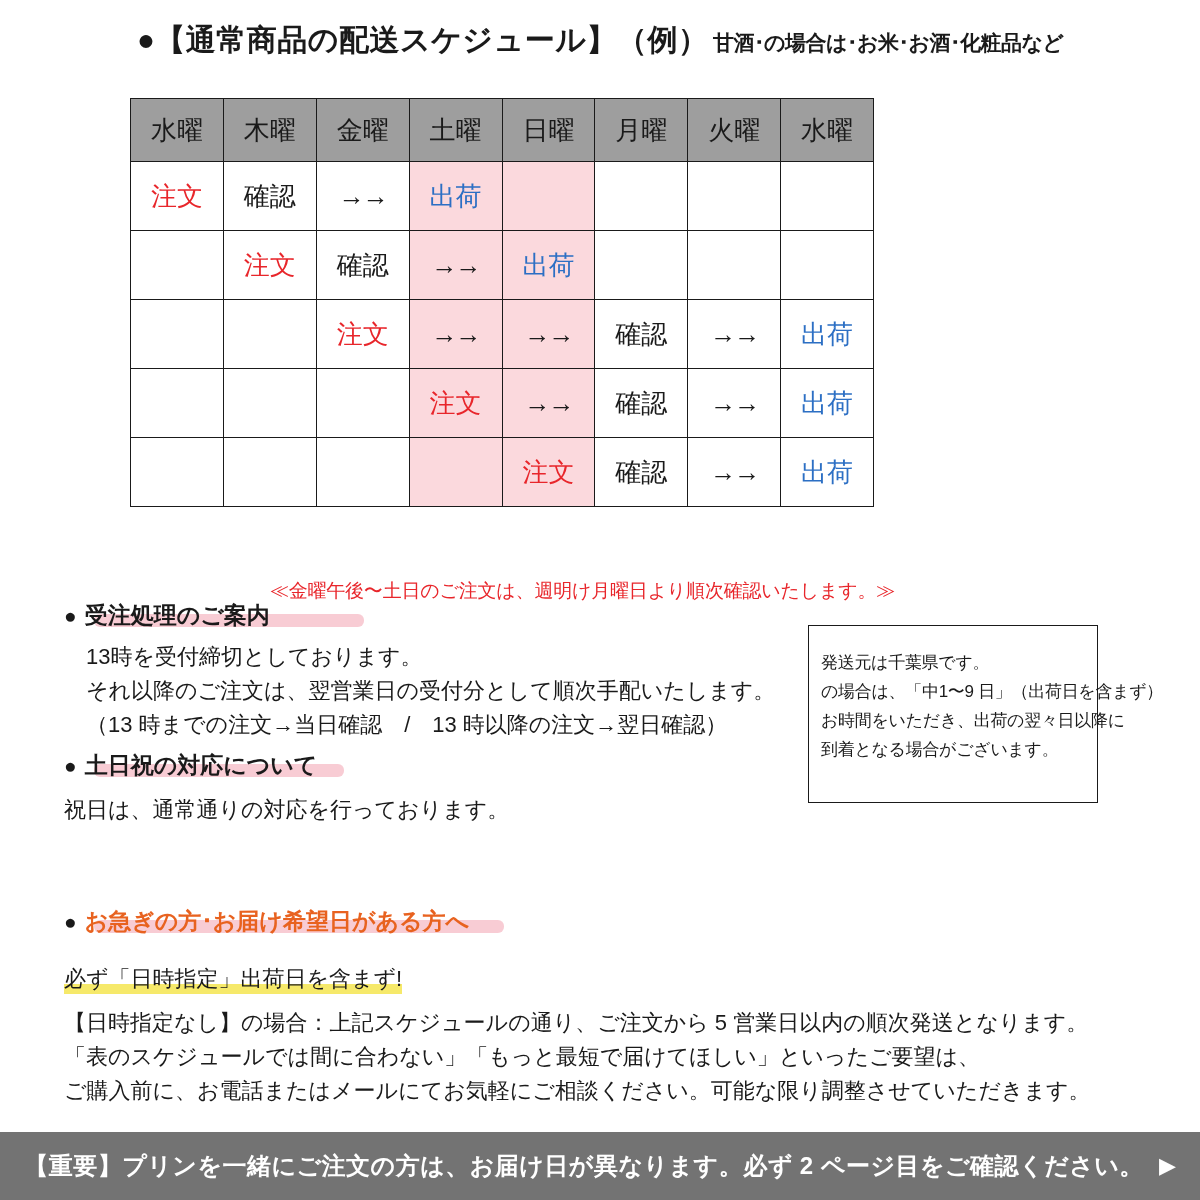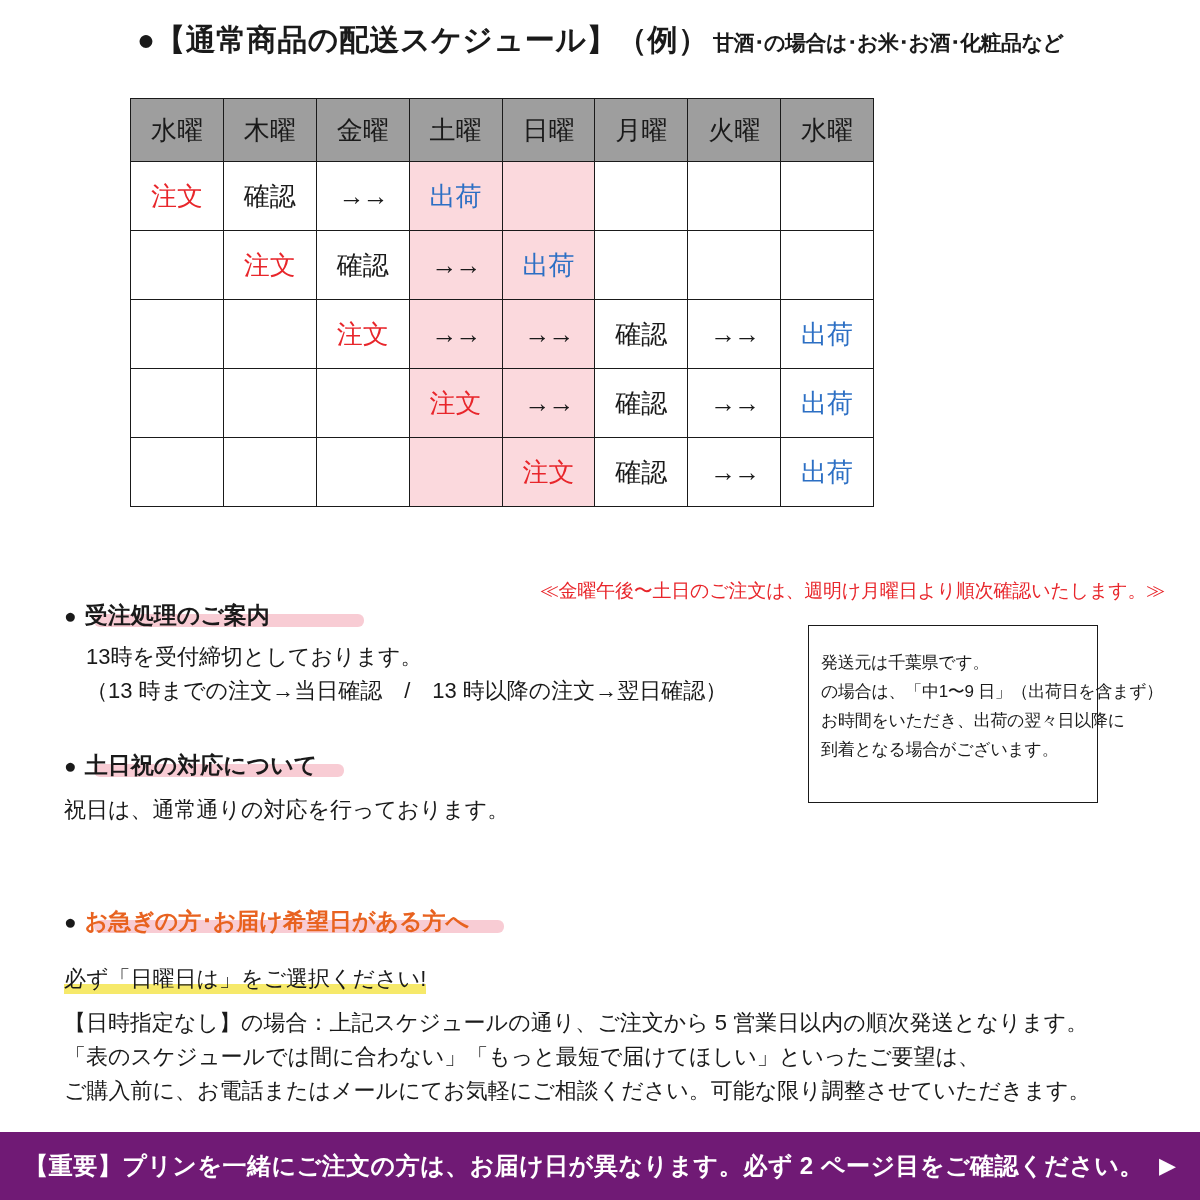--- a/index.html
+++ b/index.html
@@ -73,21 +73,21 @@
   .cell-arrow { color: #1a1a1a; font-size: 24px; letter-spacing: -2px; }
   .weekend-bg { background: #fbd9dd; }
   .weekend-head { background: #9e9e9e; }
 
   
   .table-note {
     position: absolute;
     top: 578px;
     left: 0;
     width: 1165px;
-    text-align: right;
+    text-align: center;
     color: #e8262b;
     font-size: 19px;
     letter-spacing: -0.2px;
   }
 
   
   .sec {
     position: absolute;
     left: 64px;
   }
@@ -160,21 +160,21 @@
     letter-spacing: -0.3px;
   }
 
   
   .footer {
     position: absolute;
     left: 0;
     bottom: 0;
     width: 1200px;
     height: 68px;
-    background: #701a75;
+    background: #737373;
     color: #ffffff;
     display: flex;
     align-items: center;
     justify-content: center;
     gap: 9px;
   }
   .footer .f-text {
     font-size: 24px;
     font-weight: 700;
     letter-spacing: 0.5px;
@@ -265,20 +265,21 @@
   <div class="table-note">≪金曜午後〜土日のご注文は、週明け月曜日より順次確認いたします。≫</div>
 
   <div class="sec" id="sec1">
     <div class="sec-title">
       <span class="hl-pink" style="width: 270px; top: 14px;"></span>
       <span class="txt bullet">●</span><span class="txt">受注処理のご案内</span>
     </div>
   </div>
   <div id="sec1-lines">
     <div class="body-line">13時を受付締切としております。</div>
+    <div class="body-line">それ以降のご注文は、翌営業日の受付分として順次手配いたします。</div>
     <div class="body-line">（13 時までの注文→当日確認　/　13 時以降の注文→翌日確認）</div>
   </div>
 
   <div class="info-box">
     <div>発送元は千葉県です。</div>
     <div>の場合は、「中1〜9 日」（出荷日を含まず）</div>
     <div>お時間をいただき、出荷の翌々日以降に</div>
     <div>到着となる場合がございます。</div>
   </div>
 
@@ -295,21 +296,21 @@
   <div class="sec" id="sec3">
     <div class="sec-title">
       <span class="hl-pink" style="width: 410px; top: 14px;"></span>
       <span class="txt bullet" style="color:#1a1a1a;">●</span><span class="txt orange-title">お急ぎの方･お届け希望日がある方へ</span>
     </div>
   </div>
   <div id="sec3-lines">
     <div class="body-line" style="margin-bottom:10px;">
       <span class="hl-yellow-wrap">
         <span class="hl-yellow"></span>
-        <span class="txt">必ず「日曜日は」をご選択ください!</span>
+        <span class="txt">必ず「日時指定」出荷日を含まず!</span>
       </span>
     </div>
     <div class="body-line">【日時指定なし】の場合：上記スケジュールの通り、ご注文から 5 営業日以内の順次発送となります。</div>
     <div class="body-line">「表のスケジュールでは間に合わない」「もっと最短で届けてほしい」といったご要望は、</div>
     <div class="body-line">ご購入前に、お電話またはメールにてお気軽にご相談ください。可能な限り調整させていただきます。</div>
   </div>
 
   <div class="footer">
     <span class="f-text">【重要】プリンを一緒にご注文の方は、お届け日が異なります。必ず 2 ページ目をご確認ください。</span>
     <span class="f-arrow">▶</span>

